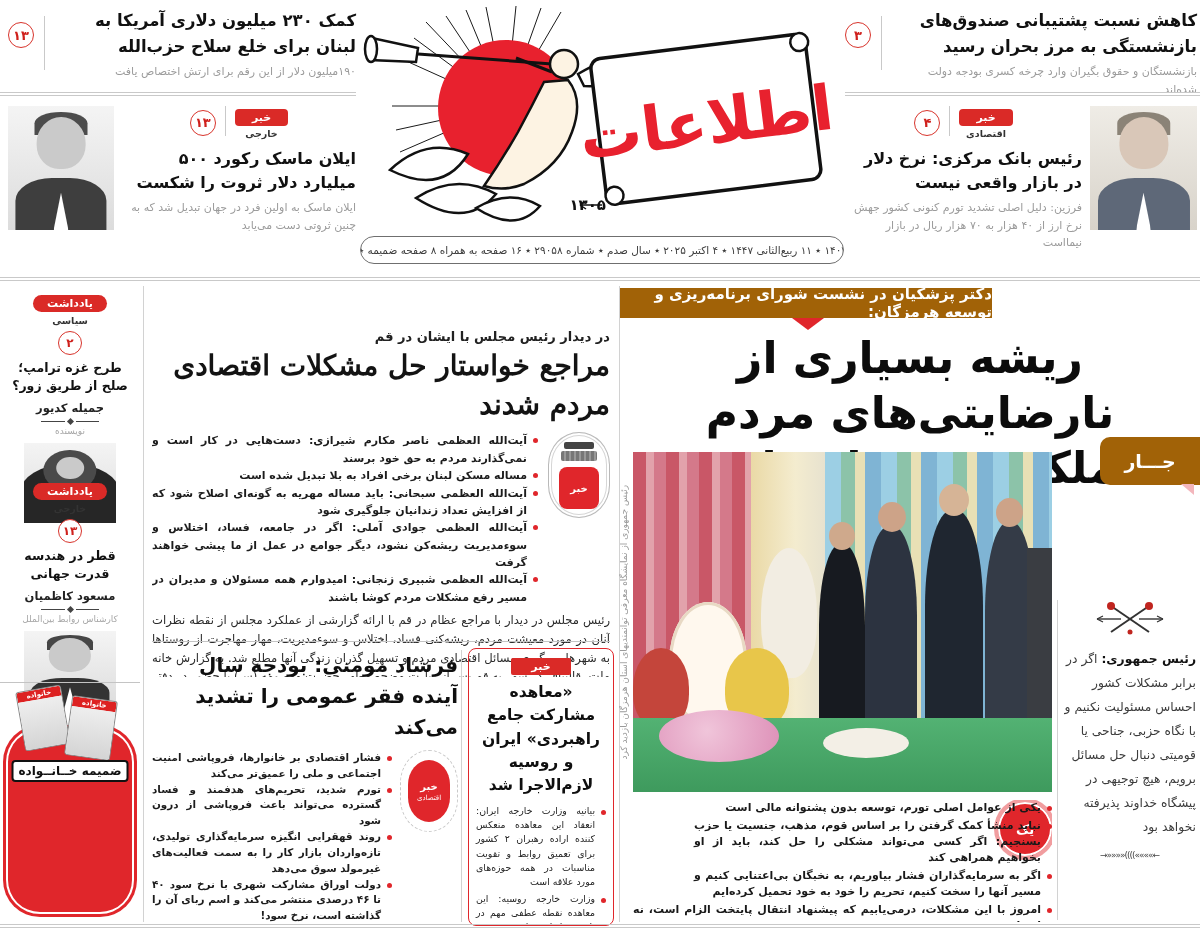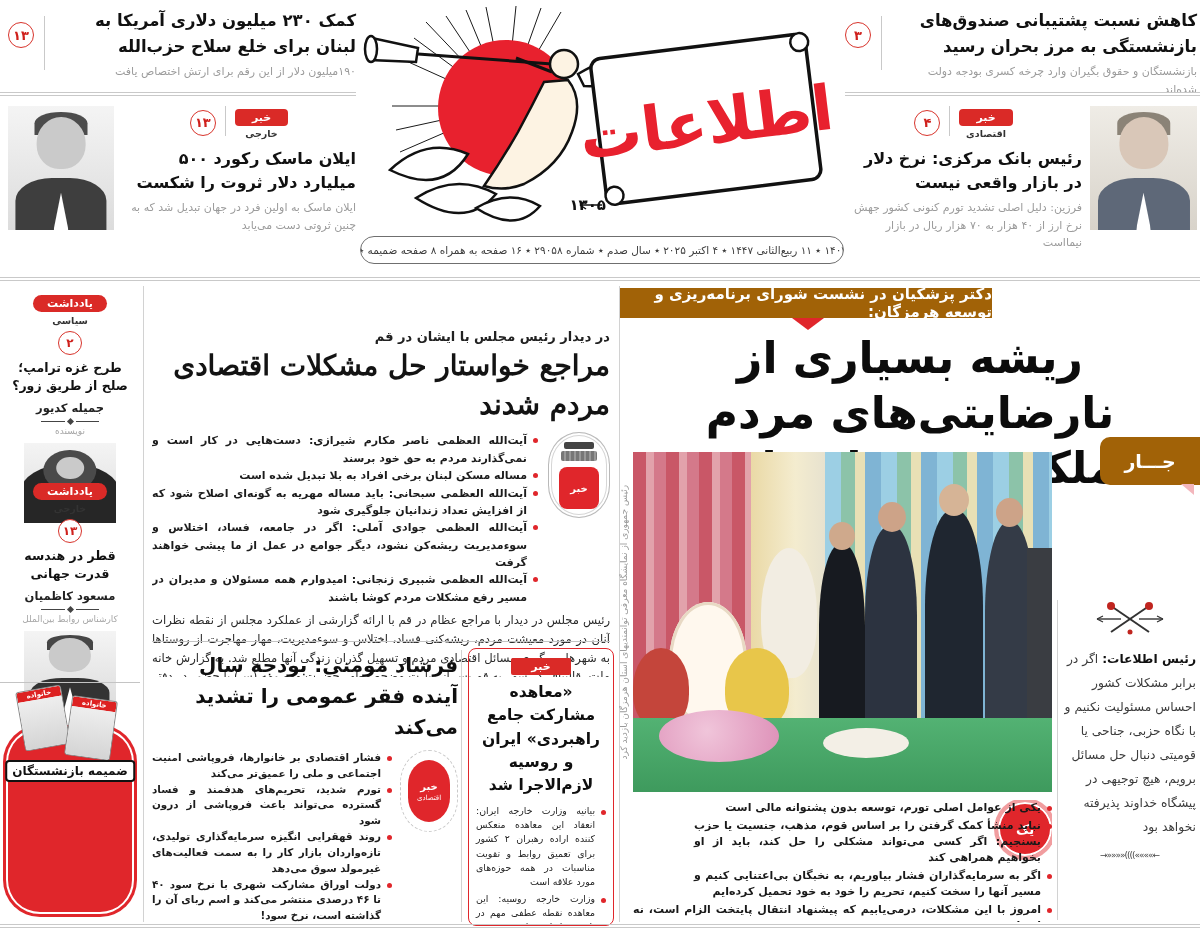--- a/index.html
+++ b/index.html
@@ -339,21 +339,21 @@
   <div class="supp">
     <div class="blob"></div>
     <div class="mag" style="left:14px; top:0; transform:rotate(-10deg);">
       <div class="mhead">خانواده</div>
         <div class="mbody"></div>
     </div>
     <div class="mag" style="left:62px; top:10px; transform:rotate(8deg);">
       <div class="mhead">خانواده</div>
         <div class="mbody"></div>
     </div>
-    <div class="label">ضمیمه بازنشستگان</div>
+    <div class="label">ضمیمه خــانــواده</div>
   </div>
 
   <div class="vline" style="left:143px; top:286px; height:636px;"></div>
 
   <div class="maraje">
     <div class="kick">در دیدار رئیس مجلس با ایشان در قم</div>
     <h1>مراجع خواستار حل مشکلات اقتصادی مردم شدند</h1>
     <div class="brow">
       <div class="stamp-tw">
         <div class="tw">
@@ -464,21 +464,21 @@
       <line x1="16" y1="8" x2="54" y2="34" stroke="#333" stroke-width="2"></line>
       <circle cx="16" cy="8" r="4" fill="#c0251f"></circle>
       <circle cx="54" cy="8" r="4" fill="#c0251f"></circle>
       <line x1="2" y1="21" x2="26" y2="21" stroke="#333" stroke-width="1.4"></line>
       <line x1="44" y1="21" x2="68" y2="21" stroke="#333" stroke-width="1.4"></line>
       <path d="M2,21 l6,-3 m-6,3 l6,3" stroke="#333" stroke-width="1.2" fill="none"></path>
       <path d="M68,21 l-6,-3 m6,3 l-6,3" stroke="#333" stroke-width="1.2" fill="none"></path>
       <circle cx="35" cy="34" r="2.5" fill="#c0251f"></circle>
     </svg>
     <p>
-      <b>رئیس اطلاعات:</b><span> اگر در برابر مشکلات کشور احساس مسئولیت نکنیم و با نگاه حزبی، جناحی یا قومیتی دنبال حل مسائل برویم، هیچ توجیهی در پیشگاه خداوند پذیرفته نخواهد بود</span>
+      <b>رئیس جمهوری:</b><span> اگر در برابر مشکلات کشور احساس مسئولیت نکنیم و با نگاه حزبی، جناحی یا قومیتی دنبال حل مسائل برویم، هیچ توجیهی در پیشگاه خداوند پذیرفته نخواهد بود</span>
     </p>
     <div class="divi">→»»»»((((««««←</div>
   </div>
 
   <div class="lead-blts">
     <div class="lead-badge">
       <span>یک</span>
     </div>
     <ul class="blts">
       <li class="indent">یکی از عوامل اصلی تورم، توسعه بدون پشتوانه مالی است</li>

